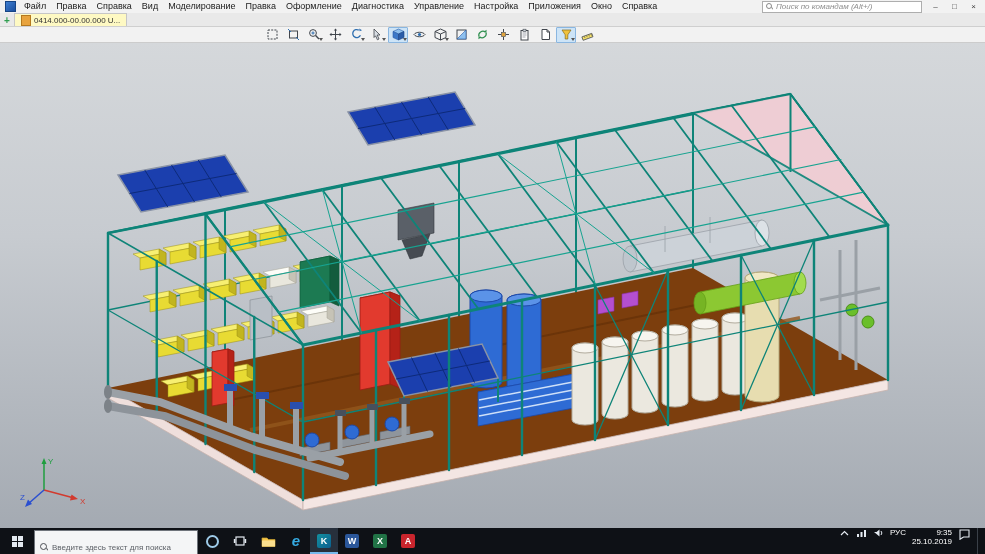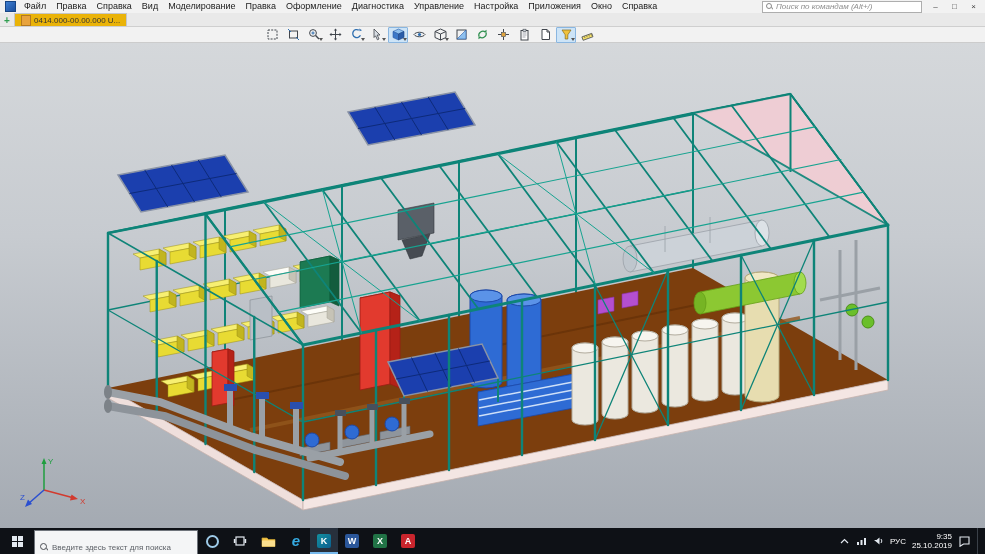--- a/index.html
+++ b/index.html
@@ -24,21 +24,21 @@
   .cmd-search span{font-size:8px;color:#8f8f8f;white-space:nowrap;overflow:hidden;}
   .win-btns{display:flex;height:13px;}
   .win-btn{width:19px;display:flex;align-items:center;justify-content:center;
            font-size:8px;color:#404040;line-height:13px;}
 
   
   .tabbar{position:absolute;top:13px;left:0;right:0;height:13px;background:#e9e9e9;
           border-bottom:1px solid #cfcfcf;display:flex;align-items:flex-end;z-index:30;}
   .newtab{width:14px;height:12px;color:#2f9e4f;font-weight:bold;font-size:10px;
           display:flex;align-items:center;justify-content:center;}
-  .tab{display:flex;align-items:center;gap:3px;background:#eab308;border:1px solid #c6c6c6;
+  .tab{display:flex;align-items:center;gap:3px;background:#fef9c3;border:1px solid #c6c6c6;
        border-bottom:none;height:12px;padding:0 6px;font-size:8px;color:#333;}
   .tab-icon{width:8px;height:9px;background:#e8a33d;border:1px solid #b5791f;flex:0 0 auto;}
 
   
   .toolbar{position:absolute;top:27px;left:0;right:0;height:15px;background:#f2f2f2;
            border-bottom:1px solid #cccccc;display:flex;align-items:center;
            padding-left:262px;gap:1px;z-index:30;}
   .tool-btn{width:18px;height:14px;display:flex;align-items:center;justify-content:center;
             position:relative;border:1px solid transparent;border-radius:1px;}
   .tool-btn.active{background:#cde4f7;border-color:#8ab6e0;}
@@ -72,21 +72,21 @@
   .tb-icon{width:28px;display:flex;align-items:center;justify-content:center;}
   .tb-icon.active{background:#27303c;box-shadow:inset 0 -2px 0 #76b9ed;}
   .sq{width:14px;height:14px;border-radius:2px;display:flex;align-items:center;
       justify-content:center;font-size:9px;font-weight:bold;color:#fff;}
   .sq.word{background:#2b579a;}
   .sq.excel{background:#217346;}
   .sq.pdf{background:#c9252d;}
   .sq.kompas{background:linear-gradient(135deg,#1390a0,#0a5f8f);}
   .edge-glyph{color:#35abe2;font-size:15px;font-weight:bold;font-style:italic;line-height:14px;}
   .cortana{width:13px;height:13px;border:2px solid #9ecbe8;border-radius:50%;box-sizing:border-box;}
-  .tray{margin-left:auto;display:flex;align-items:center;gap:6px;padding-right:3px;font-size:8px;}
+  .tray{margin-left:auto;display:flex;gap:6px;padding-right:3px;font-size:8px;}
   .clock{text-align:right;line-height:9px;}
   .show-desktop{width:4px;border-left:1px solid #3a4048;align-self:stretch;}
 </style>
 </head>
 <body>
 
 <div class="menubar">
   <span class="app-icon"></span>
   <span class="menu-item">Файл</span>
   <span class="menu-item">Правка</span>

